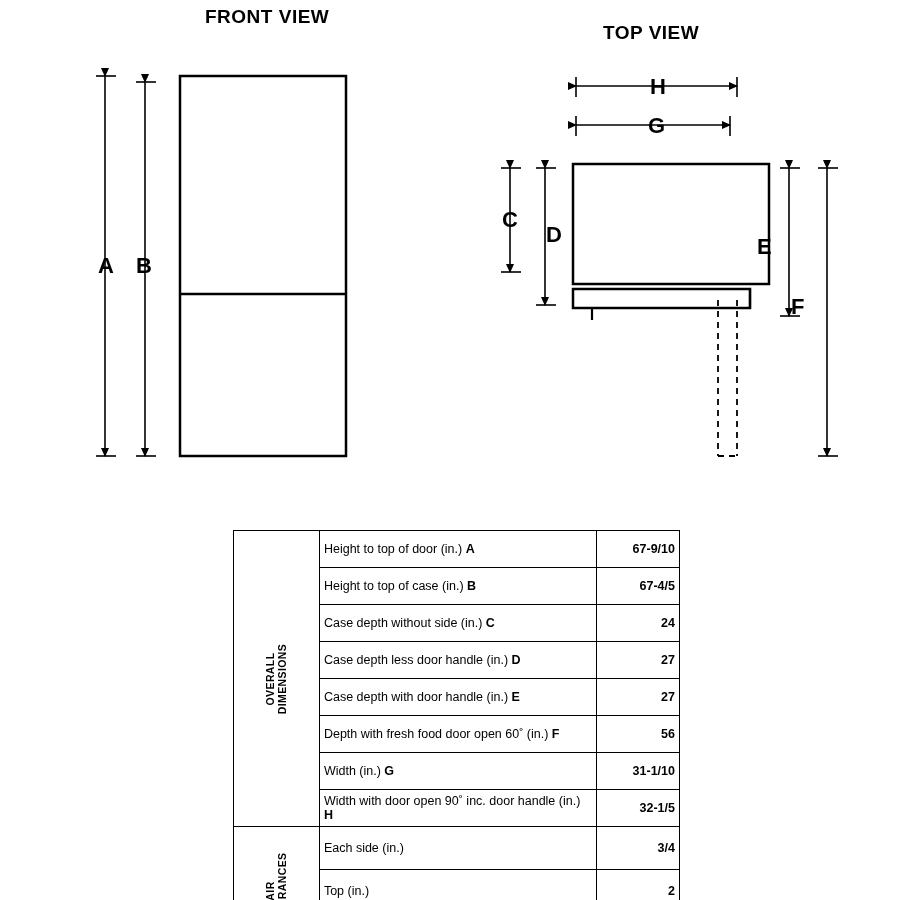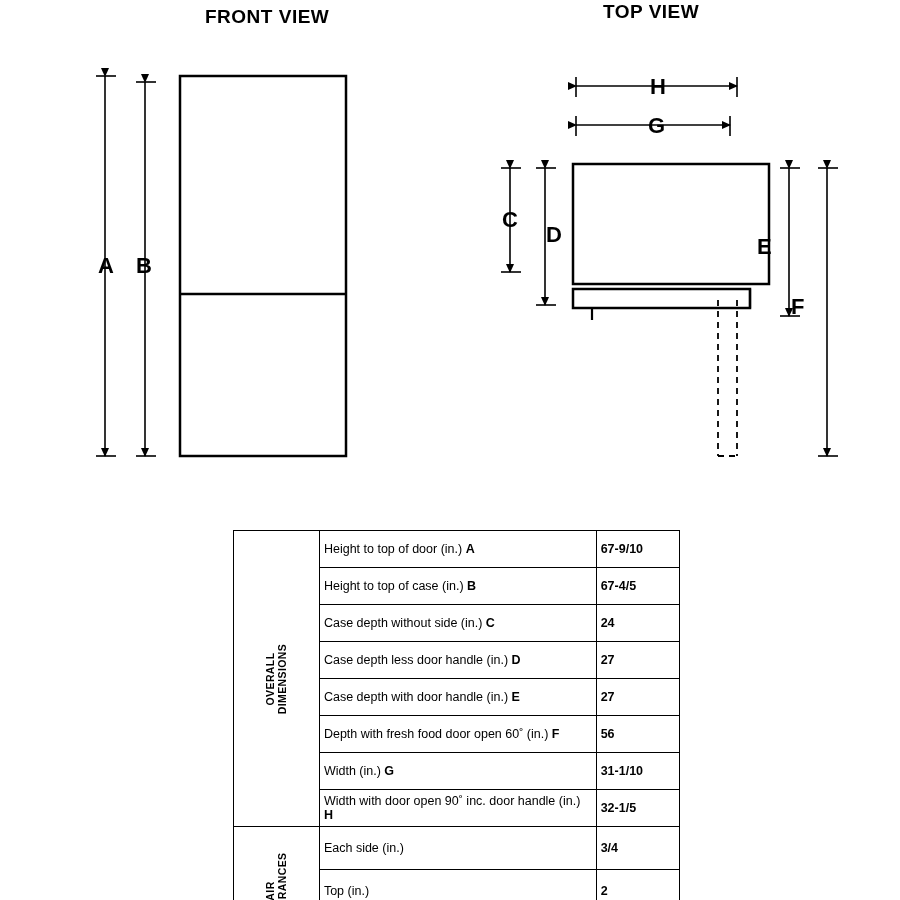--- a/index.html
+++ b/index.html
@@ -21,21 +21,21 @@
     width: 900px; height: 900px; border-radius: 8px;
   }
   .view-title {
     position: absolute;
     font-size: 19px;
     font-weight: bold;
     letter-spacing: 0.5px;
     white-space: nowrap;
   }
   #front-view-title { left: 205px; top: 6px; }
-  #top-view-title   { left: 603px; top: 1px; }
+  #top-view-title   { left: 603px; top: 22px; }
 
   svg.diagram {
     position: absolute;
     left: 0; top: 0;
     width: 900px;
     height: 520px;
   }
 
   .dim-letter {
     position: absolute;
@@ -73,21 +73,21 @@
     letter-spacing: 0.4px;
     line-height: 12px;
   }
   .label-cell {
     padding-left: 10px;
     font-size: 12.5px;
     width: 330px;
   }
   .label-cell b { font-weight: bold; }
   .value-cell {
-    text-align: left;
+    text-align: right;
     font-size: 12.5px;
     font-weight: bold;
     width: 88px;
   }
   .footnote {
     position: absolute;
     left: 20px;
     top: 872px;
     font-size: 14.5px;
     white-space: nowrap;

